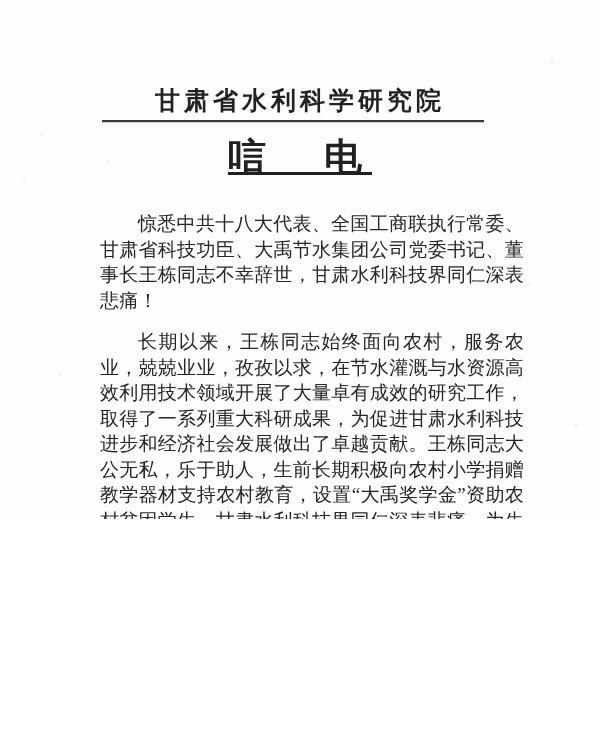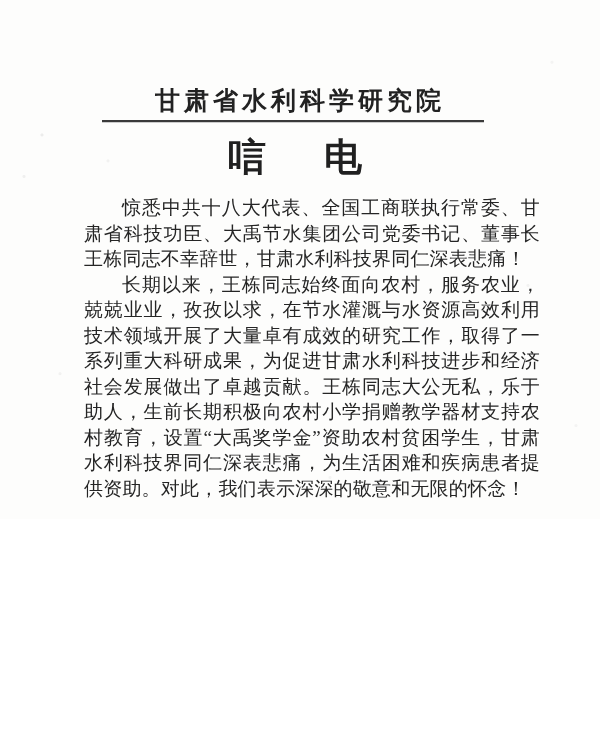--- a/index.html
+++ b/index.html
@@ -59,35 +59,36 @@
     top: 132px;
     left: 0;
     right: 0;
     text-align: center;
     font-family: "Liberation Sans", sans-serif;
     font-weight: bold;
     font-size: 38px;
     letter-spacing: 10px;
     color: #202020;
     white-space: nowrap;
+    text-decoration: underline;
   }
   .body-text {
     position: absolute;
     top: 195px;
     left: 84px;
     width: 456px;
     font-size: 19px;
     line-height: 25.5px;
     text-align: justify;
     text-justify: inter-character;
     letter-spacing: 0.2px;
     color: #252525;
   }
   .body-text p {
-    margin: 0;
+    margin: 16px;
     text-indent: 2em;
   }
   .sign-block {
     position: absolute;
     top: 633px;
     left: 252px;
     font-size: 17px;
     line-height: 29px;
     color: #2a2a2a;
     white-space: nowrap;

